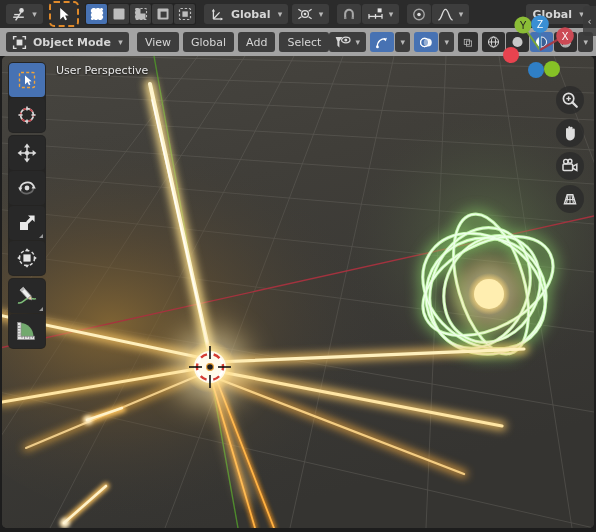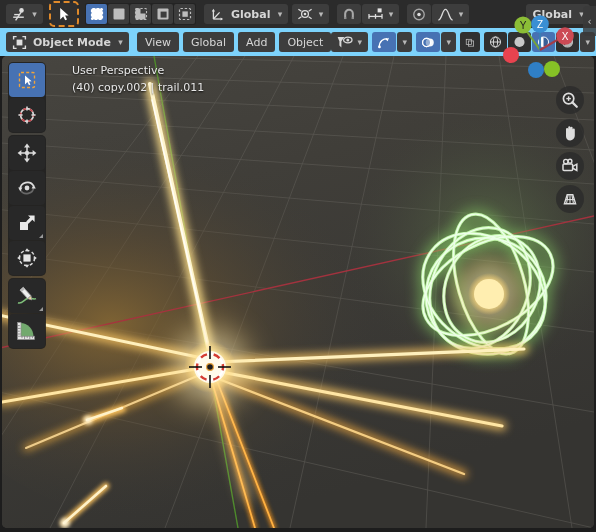--- a/index.html
+++ b/index.html
@@ -5,21 +5,21 @@
   html,body{margin:0;padding:0;background:#181818;}
   body{width:596px;height:532px;overflow:hidden;
        font-family:"DejaVu Sans","Liberation Sans",sans-serif;
        -webkit-font-smoothing:antialiased;}
   #app{position:relative;width:596px;height:532px;background:#1d1d1d;overflow:hidden;}
 
   
   .hdr{position:absolute;left:0;width:596px;height:28px;background:#2b2b2b;
        display:flex;align-items:center;box-sizing:border-box;}
   #hdr1{top:0;padding:0 6px;}
-  #hdr2{top:28px;background:#7dd3fc;padding:0 6px;}
+  #hdr2{top:28px;background:#a3a3a3;padding:0 6px;}
   .grp{display:flex;align-items:center;}
   .btn{height:20px;min-width:20px;background:#3d3d3d;border-radius:3px;
        display:flex;align-items:center;justify-content:center;color:#d6d6d6;
        font-size:11px;padding:0 5px;box-sizing:border-box;cursor:default;}
   .btn.on{background:#4772b3;color:#fff;}
   .btn.dark{background:#303030;}
   .seg{display:flex;gap:1px;background:#232323;border-radius:3px;padding:1px;}
   .seg .btn{border-radius:2px;background:#3d3d3d;width:21px;padding:0;}
   .seg .btn.on{background:#4772b3;}
   .gap{width:8px;flex:none;}
@@ -41,21 +41,21 @@
   
   #tools{position:absolute;left:8px;top:62px;width:38px;display:flex;flex-direction:column;gap:2px;z-index:20;}
   .tgrp{display:flex;flex-direction:column;gap:1px;background:#1f1f1fdd;border-radius:5px;padding:1px;}
   .tool{width:36px;height:34px;background:#282828;border-radius:4px;
         display:flex;align-items:center;justify-content:center;position:relative;}
   .tool.on{background:#4772b3;}
   .tool .corner{position:absolute;right:2px;bottom:2px;width:0;height:0;
         border-left:4px solid transparent;border-bottom:4px solid #9a9a9a;}
 
   
-  #vtext{position:absolute;left:72px;top:62px;z-index:15;pointer-events:none;}
+  #vtext{position:absolute;left:56px;top:62px;z-index:15;pointer-events:none;}
   #vtext div{color:#e8e8e8;font-size:11px;line-height:17px;
              text-shadow:0 1px 2px rgba(0,0,0,.85);}
 
   
   #gizmo{position:absolute;right:14px;top:4px;width:84px;height:84px;z-index:15;}
   
   #navbtns{position:absolute;right:12px;top:86px;display:flex;flex-direction:column;gap:5px;z-index:15;}
   .navb{width:28px;height:28px;border-radius:50%;background:#2a2a2acc;
         display:flex;align-items:center;justify-content:center;}
   
@@ -345,21 +345,20 @@
             <line x1="2.6" y1="11.2" x2="4.8" y2="11.2"></line>
               <line x1="2.6" y1="14" x2="5.6" y2="14"></line>
           </g>
         </svg>
       </div>
     </div>
   </div>
 
   <div id="vtext">
     <div>User Perspective</div>
-    <div>(40) copy.002 | trail.011</div>
   </div>
 
   <div id="gizmo">
     <svg width="84" height="84" viewBox="0 0 84 84">
       <g stroke-width="2.1" opacity="0.95">
         <line x1="42" y1="46" x2="25" y2="22" stroke="#7aa832"></line>
         <line x1="42" y1="46" x2="42" y2="21" stroke="#3a7fb5"></line>
         <line x1="42" y1="46" x2="66" y2="32" stroke="#a83a44"></line>
       </g>
       <g>
@@ -580,21 +579,21 @@
       <span class="lbl">Object Mode</span>
       <span class="chev">▾</span>
     </div>
 
     <div class="gap"></div>
 
     <div class="grp" style="gap:4px;">
       <div class="menu-btn">View</div>
       <div class="menu-btn">Global</div>
       <div class="menu-btn">Add</div>
-      <div class="menu-btn">Object</div>
+      <div class="menu-btn">Select</div>
     </div>
 
     <div class="spacer"></div>
 
     <div class="dd">
       <span class="icobox">
         <svg width="17" height="15" viewBox="0 0 17 15">
           <path d="M1.6 2 L8.4 2 L5.4 6.2 L5.4 12.4 L3.4 10.6 L3.4 6.2 Z" fill="#d8d8d8"></path>
           <ellipse cx="11.8" cy="5" rx="4.2" ry="2.8" fill="none" stroke="#d8d8d8" stroke-width="1.3"></ellipse>
           <circle cx="11.8" cy="5" r="1.5" fill="#d8d8d8"></circle>

